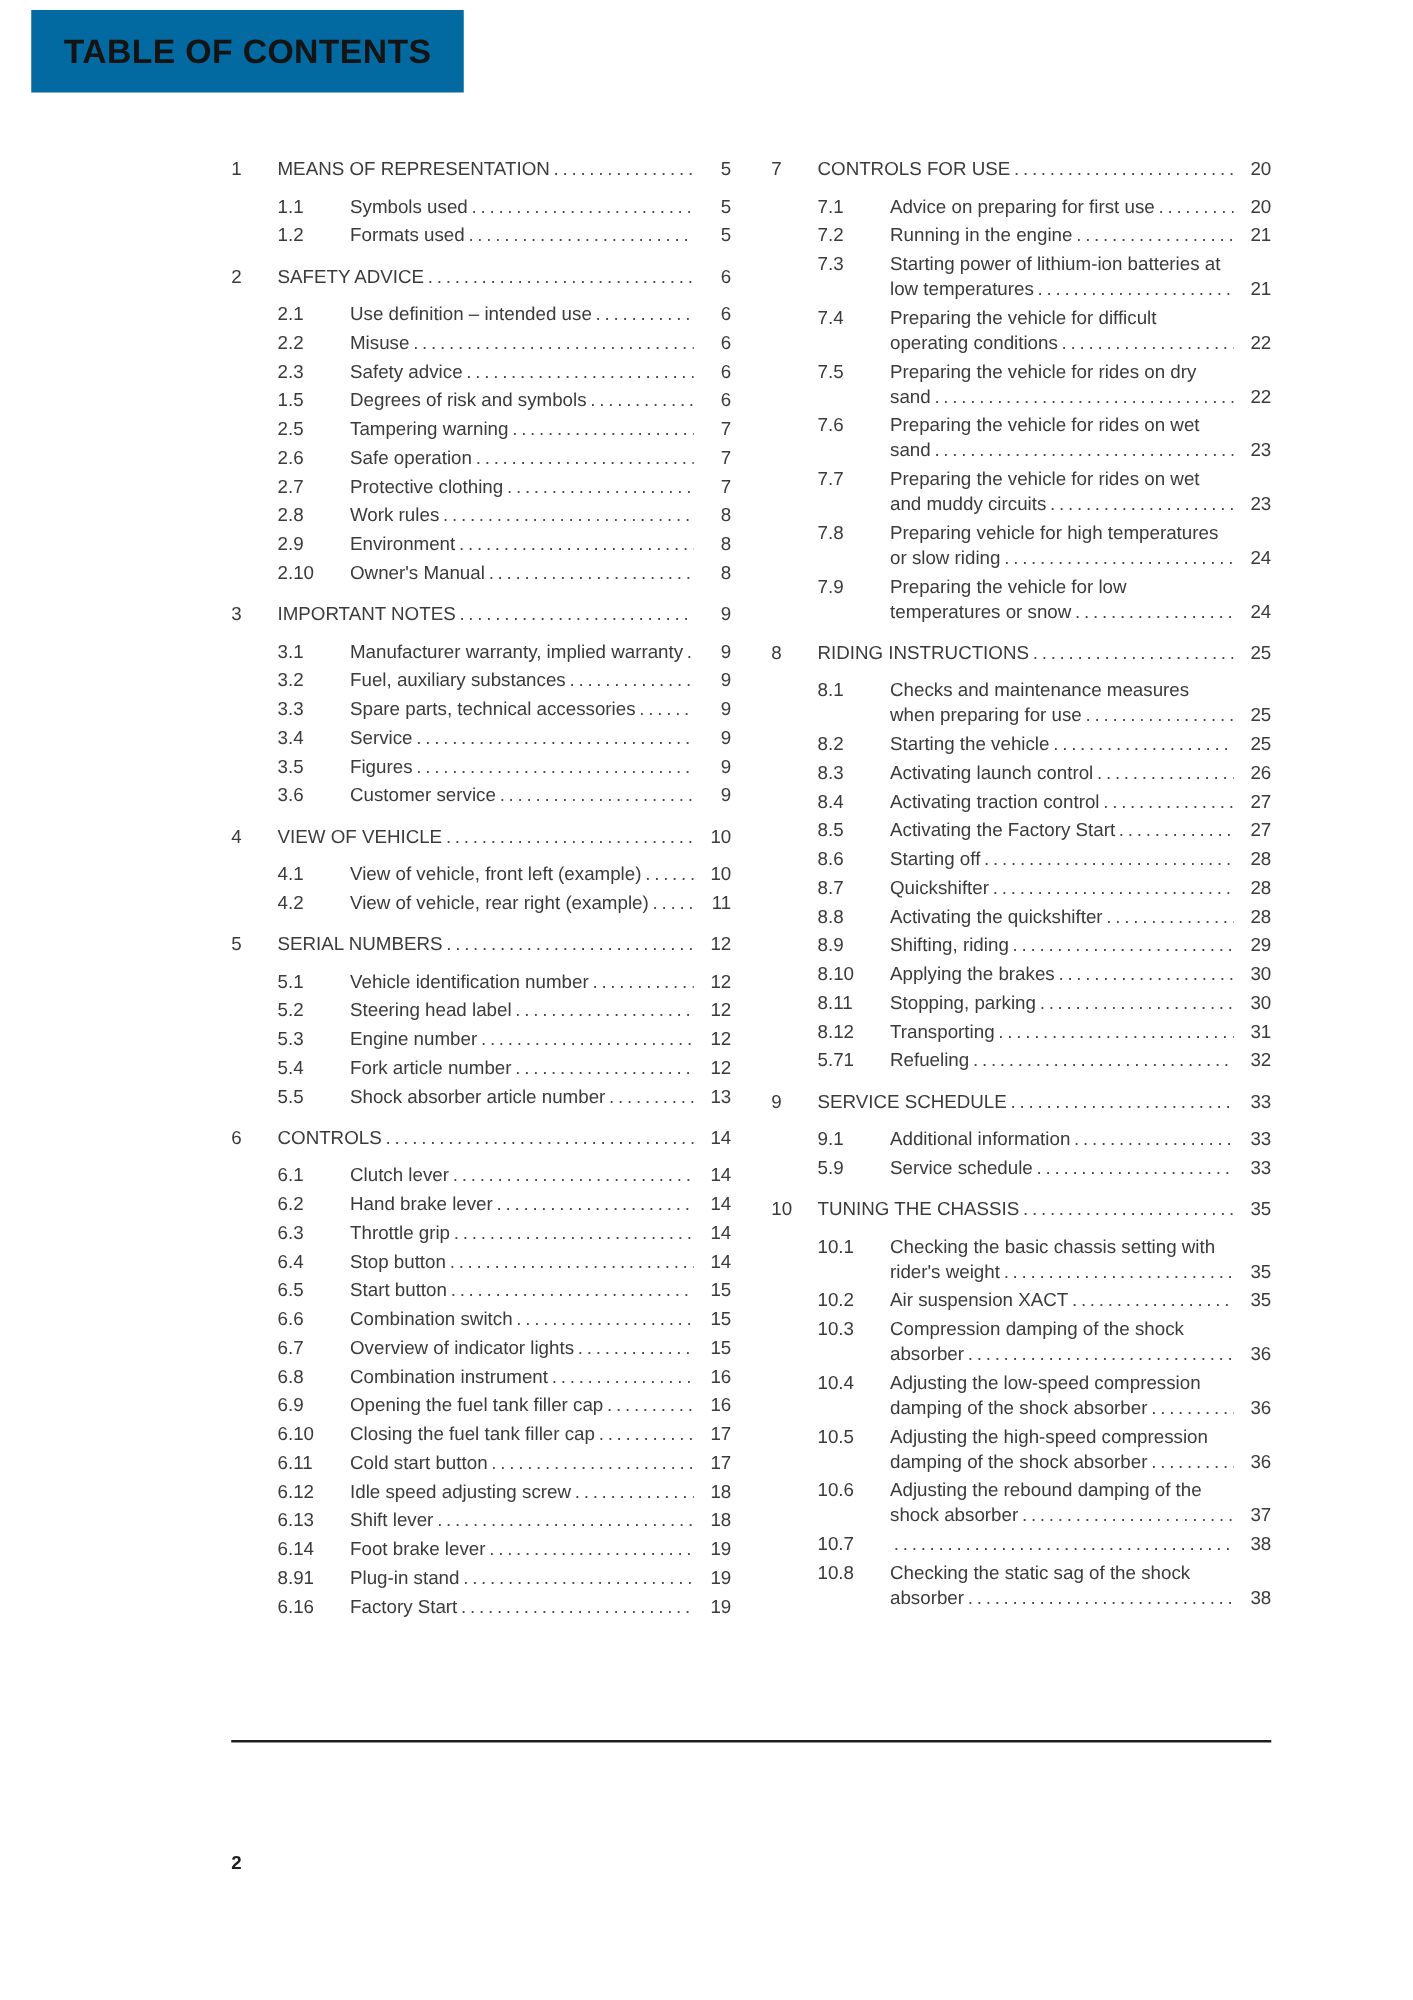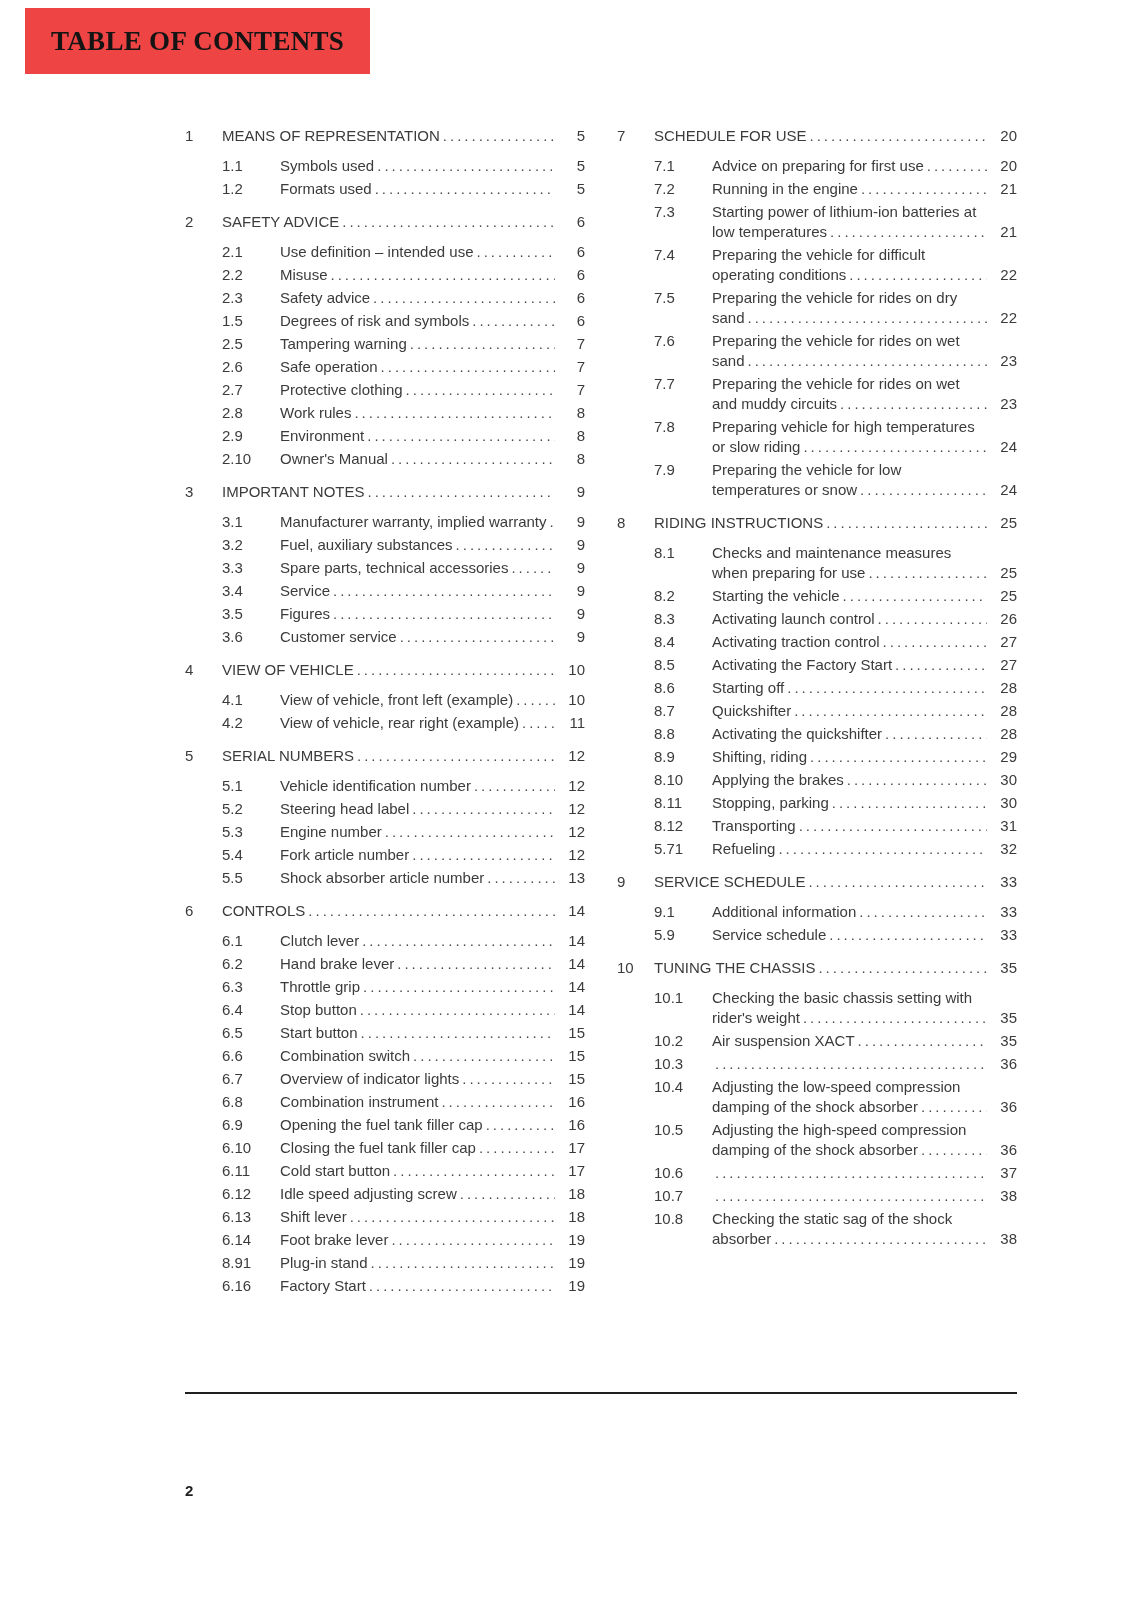--- a/index.html
+++ b/index.html
@@ -91,21 +91,21 @@
     top: 1482px;
     font-size: 15px;
     font-weight: bold;
     color: #1f1f1f;
   }
 </style>
 </head>
 <body>
 
 <header>
-  <div class="banner" style="background: #ef4444; font-family: Liberation Serif, serif;">
+  <div class="banner" style="background: #0369a1;">
     <h1>TABLE OF CONTENTS</h1>
   </div>
 </header>
 
 <main class="toc" id="toc-columns">
     <div class="toc-column">
       <section class="chapter">
         <div class="entry chapter-row">
           <span class="num">1</span>
           <span class="titlebox"><span class="title">MEANS OF REPRESENTATION</span><span class="dots">........................................................................................................................</span></span>
@@ -362,21 +362,21 @@
             <span class="titlebox"><span class="title">Factory Start</span><span class="dots">........................................................................................................................</span></span>
             <span class="page">19</span>
           </div>
         </div>
       </section>
     </div>
     <div class="toc-column">
       <section class="chapter">
         <div class="entry chapter-row">
           <span class="num">7</span>
-          <span class="titlebox"><span class="title">SCHEDULE FOR USE</span><span class="dots">........................................................................................................................</span></span>
+          <span class="titlebox"><span class="title">CONTROLS FOR USE</span><span class="dots">........................................................................................................................</span></span>
           <span class="page">20</span>
         </div>
         <div class="sections">
           <div class="entry section-row">
             <span class="num">7.1</span>
             <span class="titlebox"><span class="title">Advice on preparing for first use</span><span class="dots">........................................................................................................................</span></span>
             <span class="page">20</span>
           </div>
           <div class="entry section-row">
             <span class="num">7.2</span>
@@ -525,36 +525,36 @@
             <span class="titlebox"><span class="title">Checking the basic chassis setting with rider's weight</span><span class="dots">........................................................................................................................</span></span>
             <span class="page">35</span>
           </div>
           <div class="entry section-row">
             <span class="num">10.2</span>
             <span class="titlebox"><span class="title">Air suspension XACT</span><span class="dots">........................................................................................................................</span></span>
             <span class="page">35</span>
           </div>
           <div class="entry section-row">
             <span class="num">10.3</span>
-            <span class="titlebox"><span class="dots">........................................................................................................................</span></span>
+            <span class="titlebox"><span class="title">Compression damping of the shock absorber</span><span class="dots">........................................................................................................................</span></span>
             <span class="page">36</span>
           </div>
           <div class="entry section-row">
             <span class="num">10.4</span>
             <span class="titlebox"><span class="title">Adjusting the low-speed compression damping of the shock absorber</span><span class="dots">........................................................................................................................</span></span>
             <span class="page">36</span>
           </div>
           <div class="entry section-row">
             <span class="num">10.5</span>
             <span class="titlebox"><span class="title">Adjusting the high-speed compression damping of the shock absorber</span><span class="dots">........................................................................................................................</span></span>
             <span class="page">36</span>
           </div>
           <div class="entry section-row">
             <span class="num">10.6</span>
-            <span class="titlebox"><span class="dots">........................................................................................................................</span></span>
+            <span class="titlebox"><span class="title">Adjusting the rebound damping of the shock absorber</span><span class="dots">........................................................................................................................</span></span>
             <span class="page">37</span>
           </div>
           <div class="entry section-row">
             <span class="num">10.7</span>
             <span class="titlebox"><span class="dots">........................................................................................................................</span></span>
             <span class="page">38</span>
           </div>
           <div class="entry section-row">
             <span class="num">10.8</span>
             <span class="titlebox"><span class="title">Checking the static sag of the shock absorber</span><span class="dots">........................................................................................................................</span></span>

